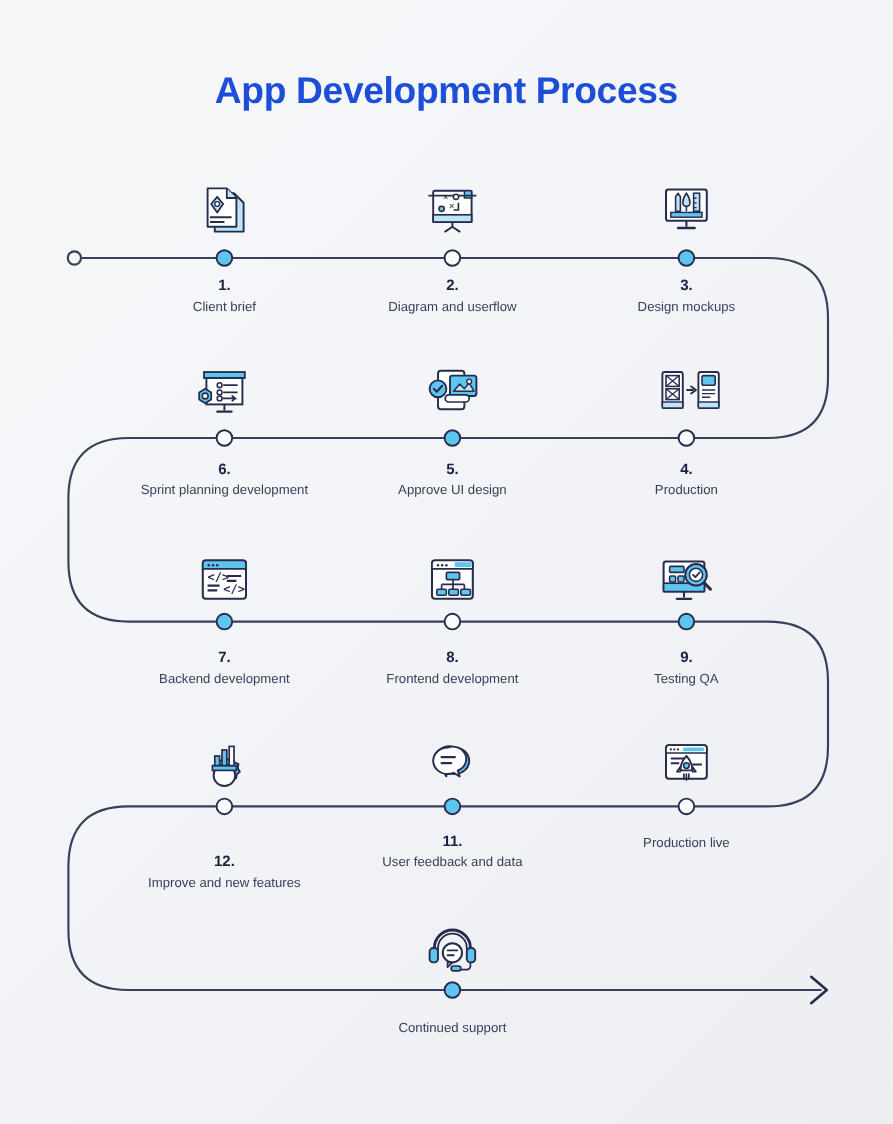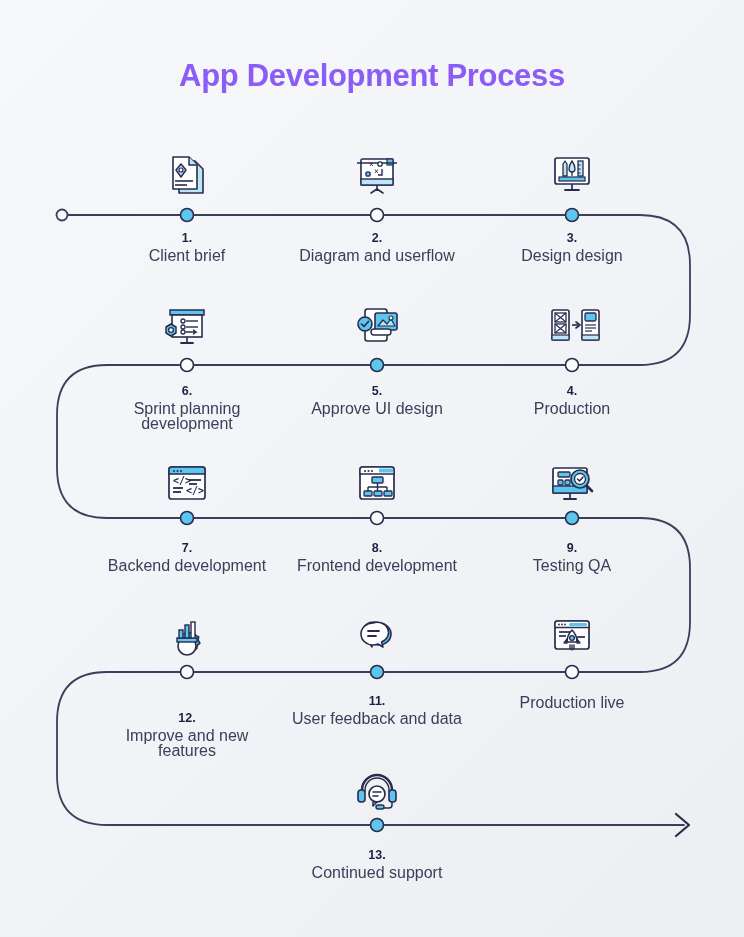--- a/index.html
+++ b/index.html
@@ -21,21 +21,21 @@
   }
   #title {
     position: absolute;
     top: 58px;
     left: 0;
     width: 744px;
     text-align: center;
     font-size: 31px;
     font-weight: bold;
     letter-spacing: -0.3px;
-    color: #8b5cf6;
+    color: #1d4ed8;
   }
   #flowline {
     position: absolute;
     top: 0; left: 0;
     width: 744px; height: 937px;
     pointer-events: none;
   }
   .step {
     position: absolute;
     width: 190px;
@@ -55,21 +55,21 @@
     left: 0;
     width: 190px;
   }
   .step-num {
     font-size: 12.5px;
     font-weight: bold;
     color: #1d2142;
     line-height: 16px;
   }
   .step-label {
-    font-size: 16px;
+    font-size: 11px;
     color: #3b4059;
     line-height: 14.5px;
     margin-top: 3px;
   }
 </style>
 </head>
 <body>
 
 <div id="infographic">
 
@@ -158,21 +158,21 @@
         <rect x="34" y="16" width="5" height="15" fill="#bde5f7" stroke="#272c4d" stroke-width="1.3"></rect>
         <line x1="34" y1="20" x2="36.5" y2="20" stroke="#272c4d" stroke-width="1.1"></line>
         <line x1="34" y1="24" x2="36.5" y2="24" stroke="#272c4d" stroke-width="1.1"></line>
         <line x1="34" y1="28" x2="36.5" y2="28" stroke="#272c4d" stroke-width="1.1"></line>
         <line x1="28" y1="39" x2="28" y2="44" stroke="#272c4d" stroke-width="1.7"></line>
         <line x1="21" y1="45" x2="35" y2="45" stroke="#272c4d" stroke-width="1.9" stroke-linecap="round"></line>
       </svg>
     </div>
     <div class="step-text" style="top:85px;">
       <div class="step-num">3.</div>
-      <div class="step-label">Design design</div>
+      <div class="step-label">Design mockups</div>
     </div>
   </div>
 
   <div class="step" style="left:572px; top:298px;">
     <div class="step-icon" style="top:0;">
       <svg viewBox="0 0 56 56">
         <rect x="8" y="12" width="17" height="30" rx="2" fill="#ffffff" stroke="#272c4d" stroke-width="1.6"></rect>
         <rect x="8" y="37" width="17" height="5" fill="#bde5f7" stroke="#272c4d" stroke-width="1.2"></rect>
         <rect x="11" y="15" width="11" height="9" fill="#ffffff" stroke="#272c4d" stroke-width="1.3"></rect>
         <path d="M11 15 l11 9 M22 15 l-11 9" stroke="#272c4d" stroke-width="1.1"></path>
@@ -366,18 +366,17 @@
         <rect x="40" y="28" width="7" height="12" rx="3" fill="#5ec5ee" stroke="#272c4d" stroke-width="1.6"></rect>
         <path d="M43 40 v3 a3 3 0 0 1 -3 3 h-6" fill="none" stroke="#272c4d" stroke-width="1.5"></path>
         <rect x="27" y="43" width="8" height="4" rx="2" fill="#5ec5ee" stroke="#272c4d" stroke-width="1.4"></rect>
         <circle cx="28" cy="32" r="8" fill="#ffffff" stroke="#272c4d" stroke-width="1.7"></circle>
         <path d="M28 40 l-4 4 0 -4 z" fill="#ffffff" stroke="#272c4d" stroke-width="1.5" stroke-linejoin="round"></path>
         <line x1="24" y1="30" x2="32" y2="30" stroke="#272c4d" stroke-width="1.6" stroke-linecap="round"></line>
         <line x1="24" y1="34" x2="29" y2="34" stroke="#272c4d" stroke-width="1.6" stroke-linecap="round"></line>
       </svg>
     </div>
     <div class="step-text" style="top:85px;">
-      <div class="step-num">13.</div>
       <div class="step-label">Continued support</div>
     </div>
   </div>
 
 </div>
 
 </body></html>

